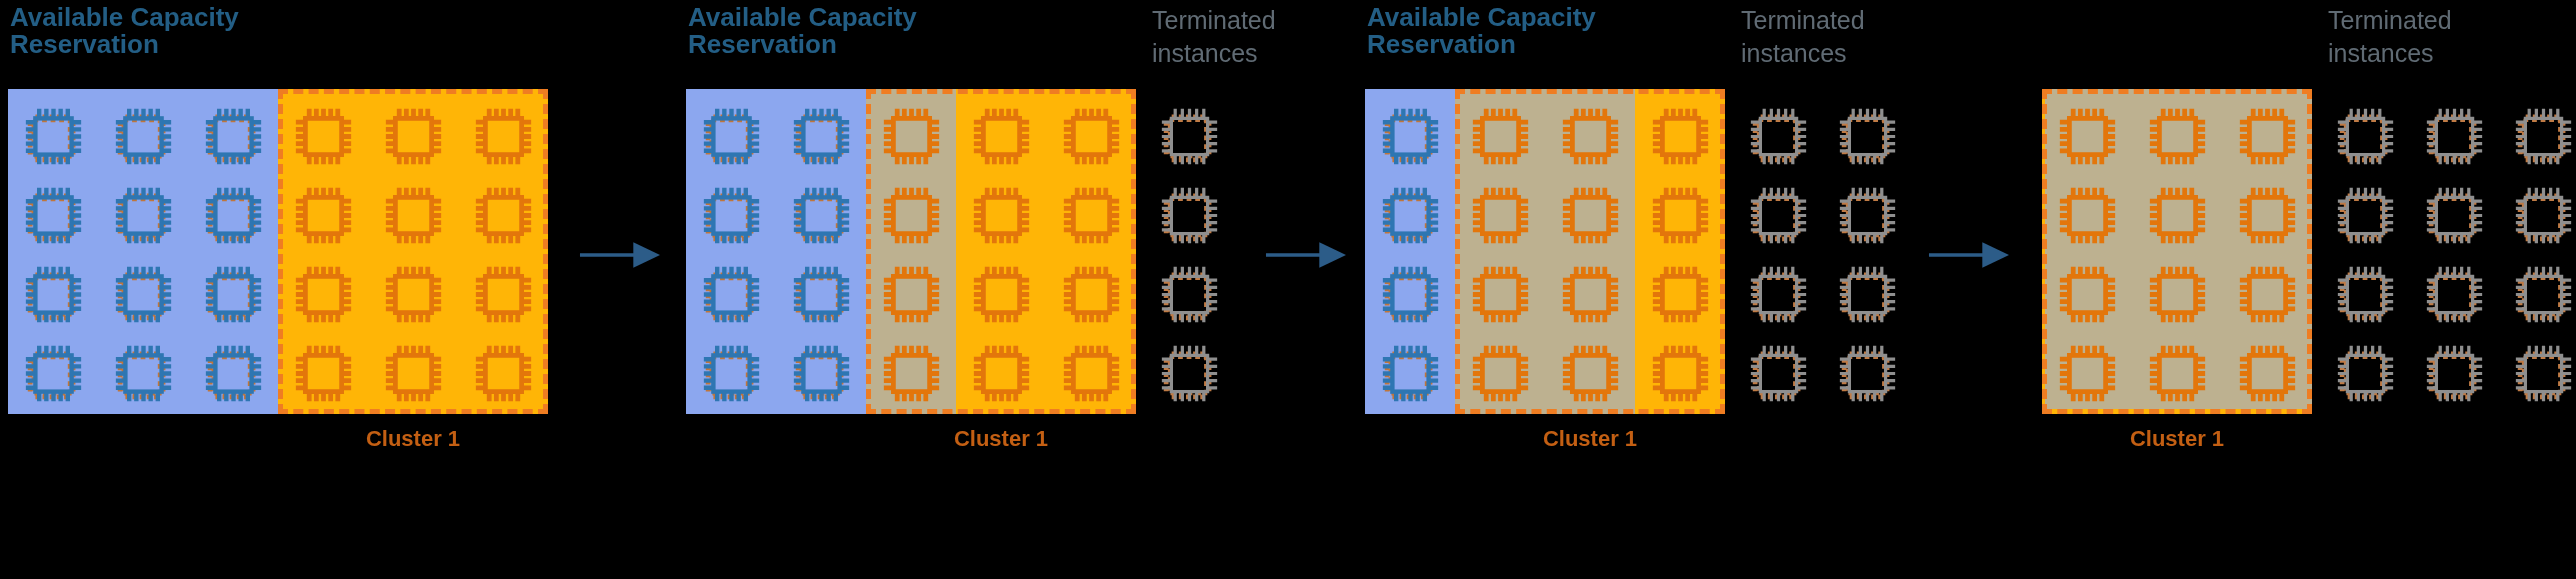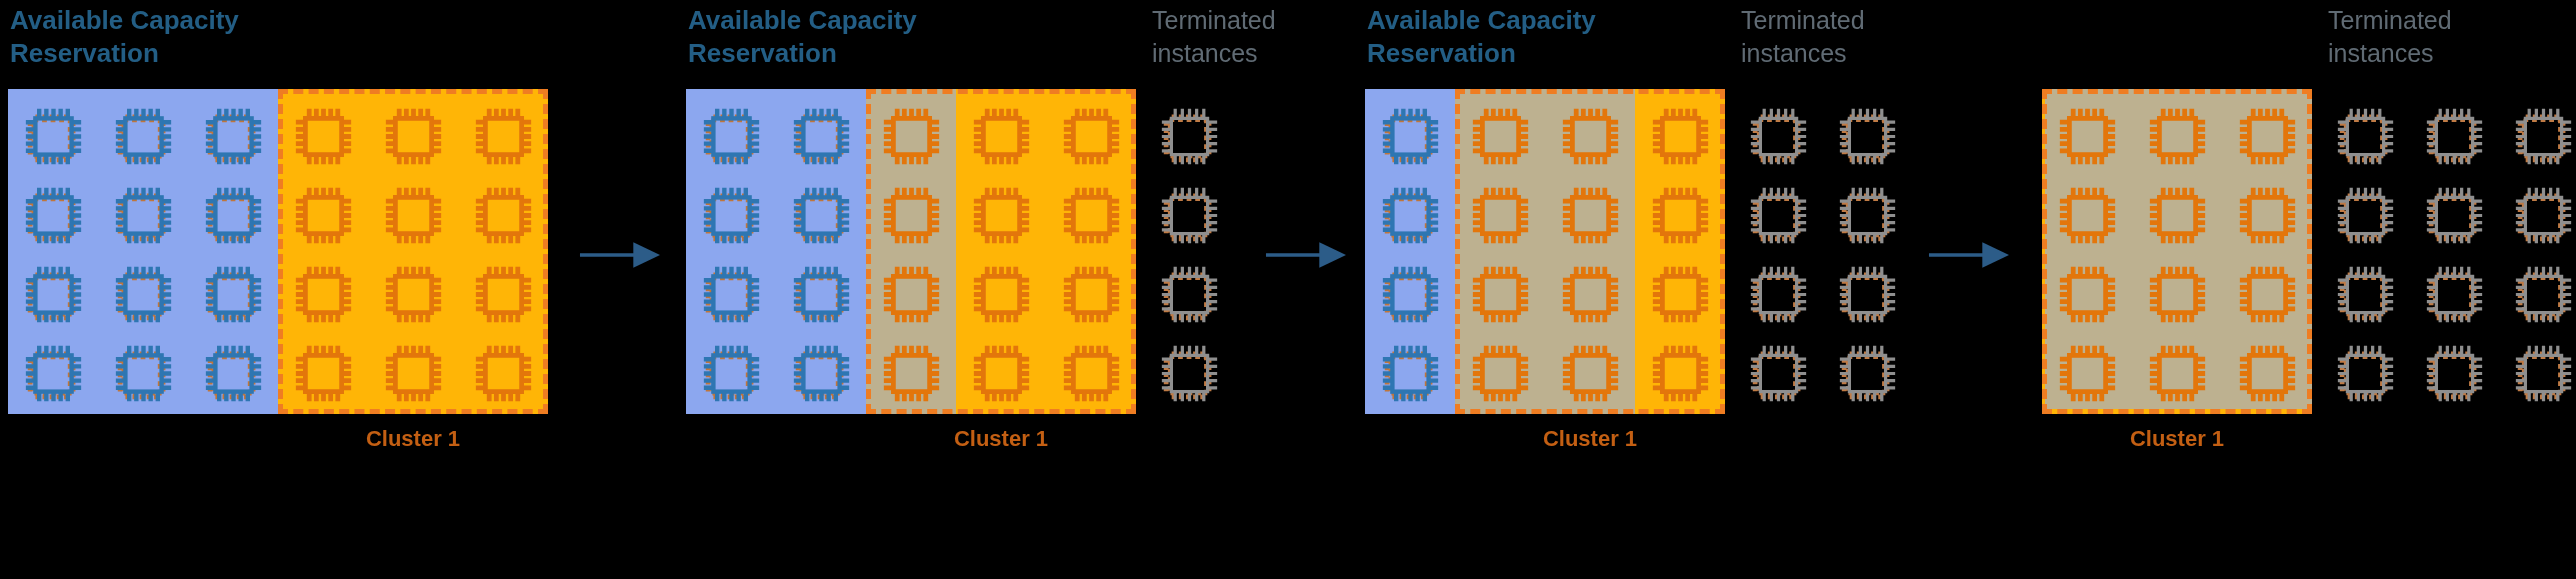--- a/index.html
+++ b/index.html
@@ -7,21 +7,21 @@
     width:2576px;height:579px;
     background:#000000;
     position:relative;
     overflow:hidden;
     font-family:"Liberation Sans", sans-serif;
   }
   #diagram{position:absolute;left:0;top:0;width:2576px;height:579px;}
   .panel{position:absolute;top:0;height:495px;}
   .avail-title{
     position:absolute;left:2px;top:4px;
-    font-size:26px;font-weight:bold;line-height:33px;
+    font-size:26px;font-weight:bold;line-height:27px;
     white-space:pre-line;
   }
   .term-title{
     position:absolute;top:4px;
     font-size:25px;font-weight:normal;line-height:33px;
     width:173px;
   }
   .box{position:absolute;top:89px;height:325px;left:0;}
   .blue-region{position:absolute;left:0;top:0;width:270px;height:325px;}
   .cluster-box{position:absolute;top:0;height:325px;}

